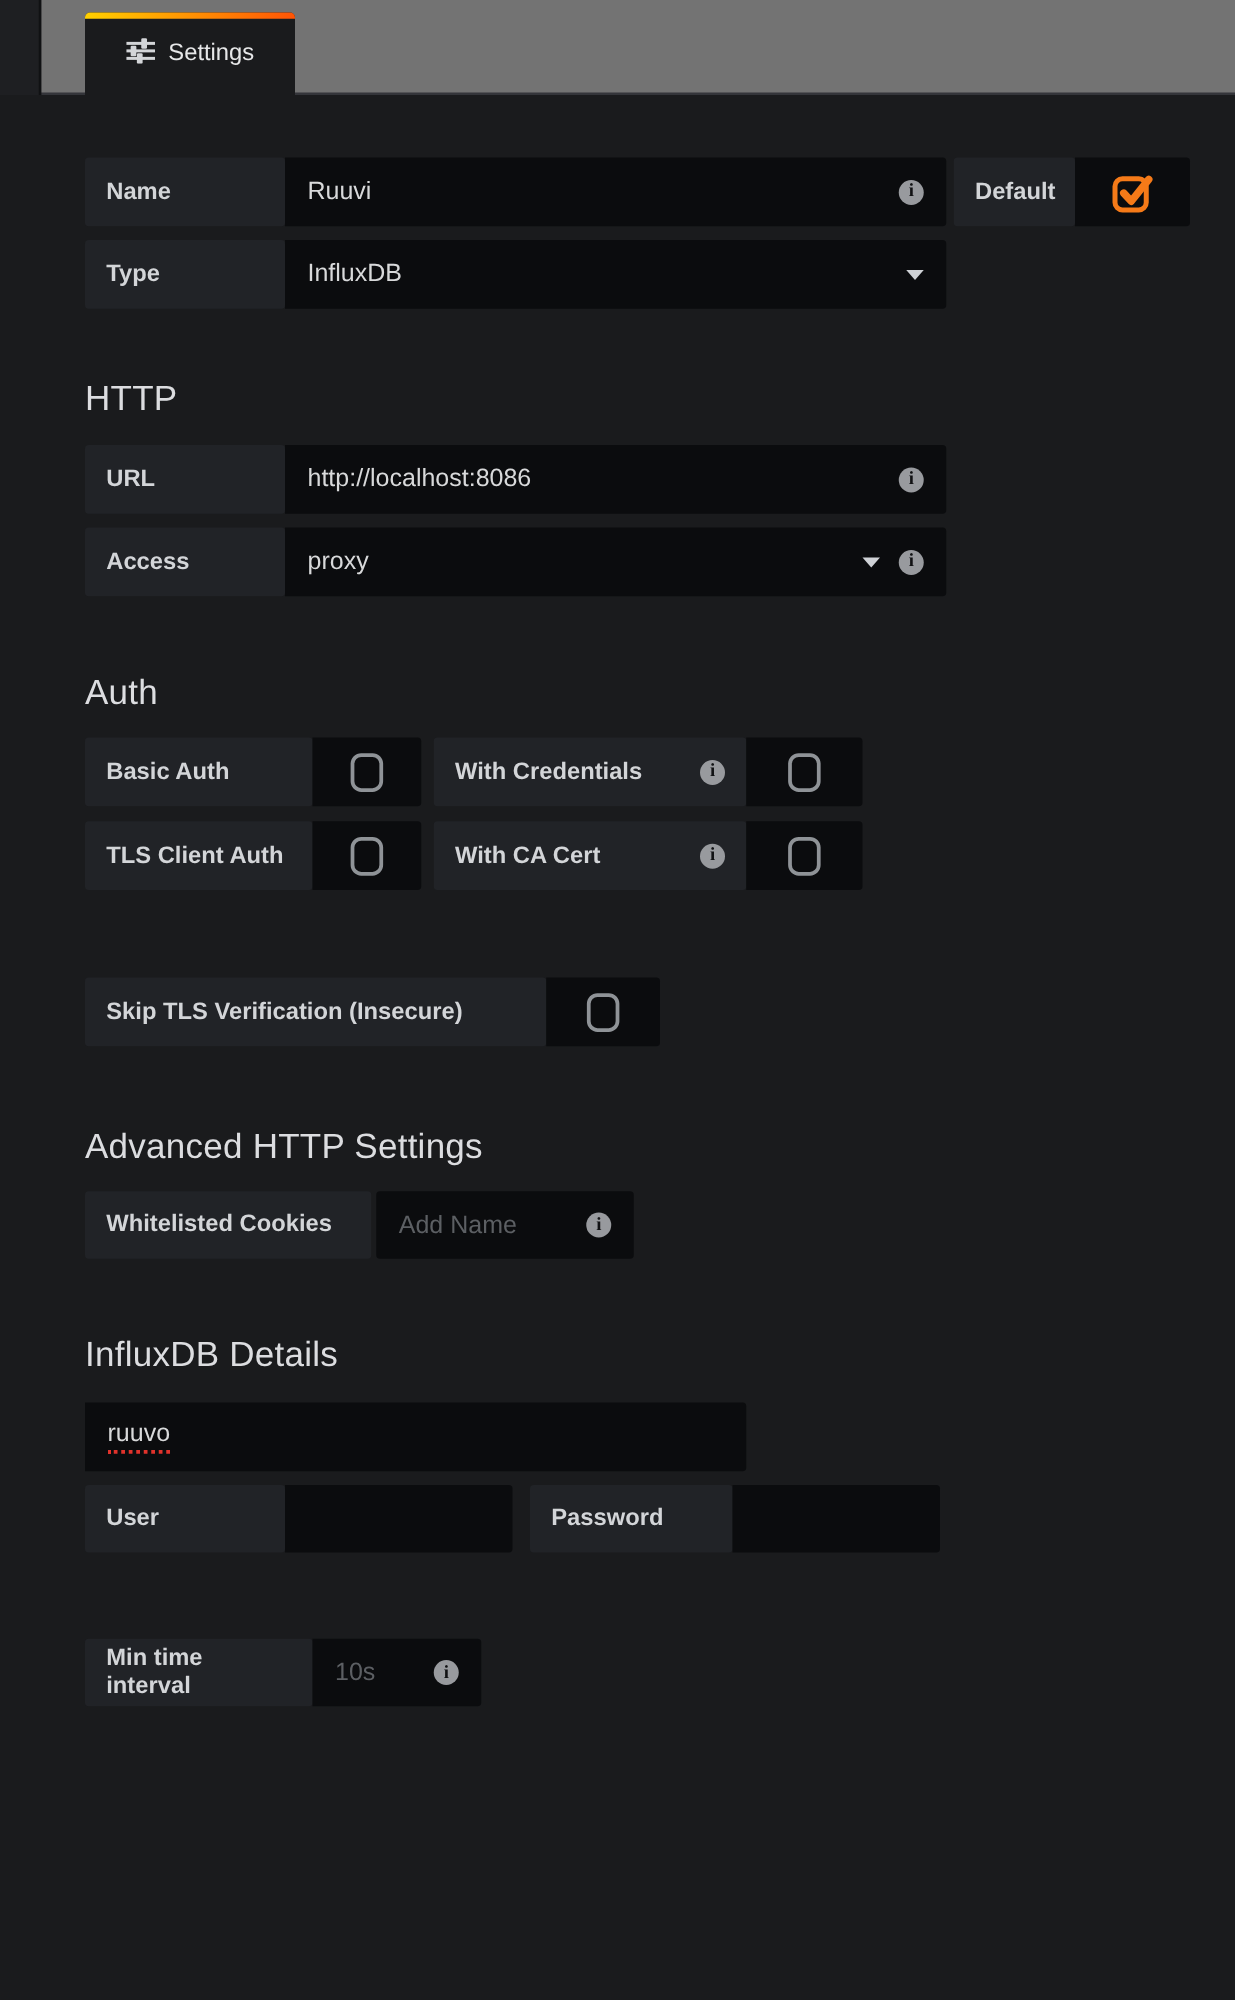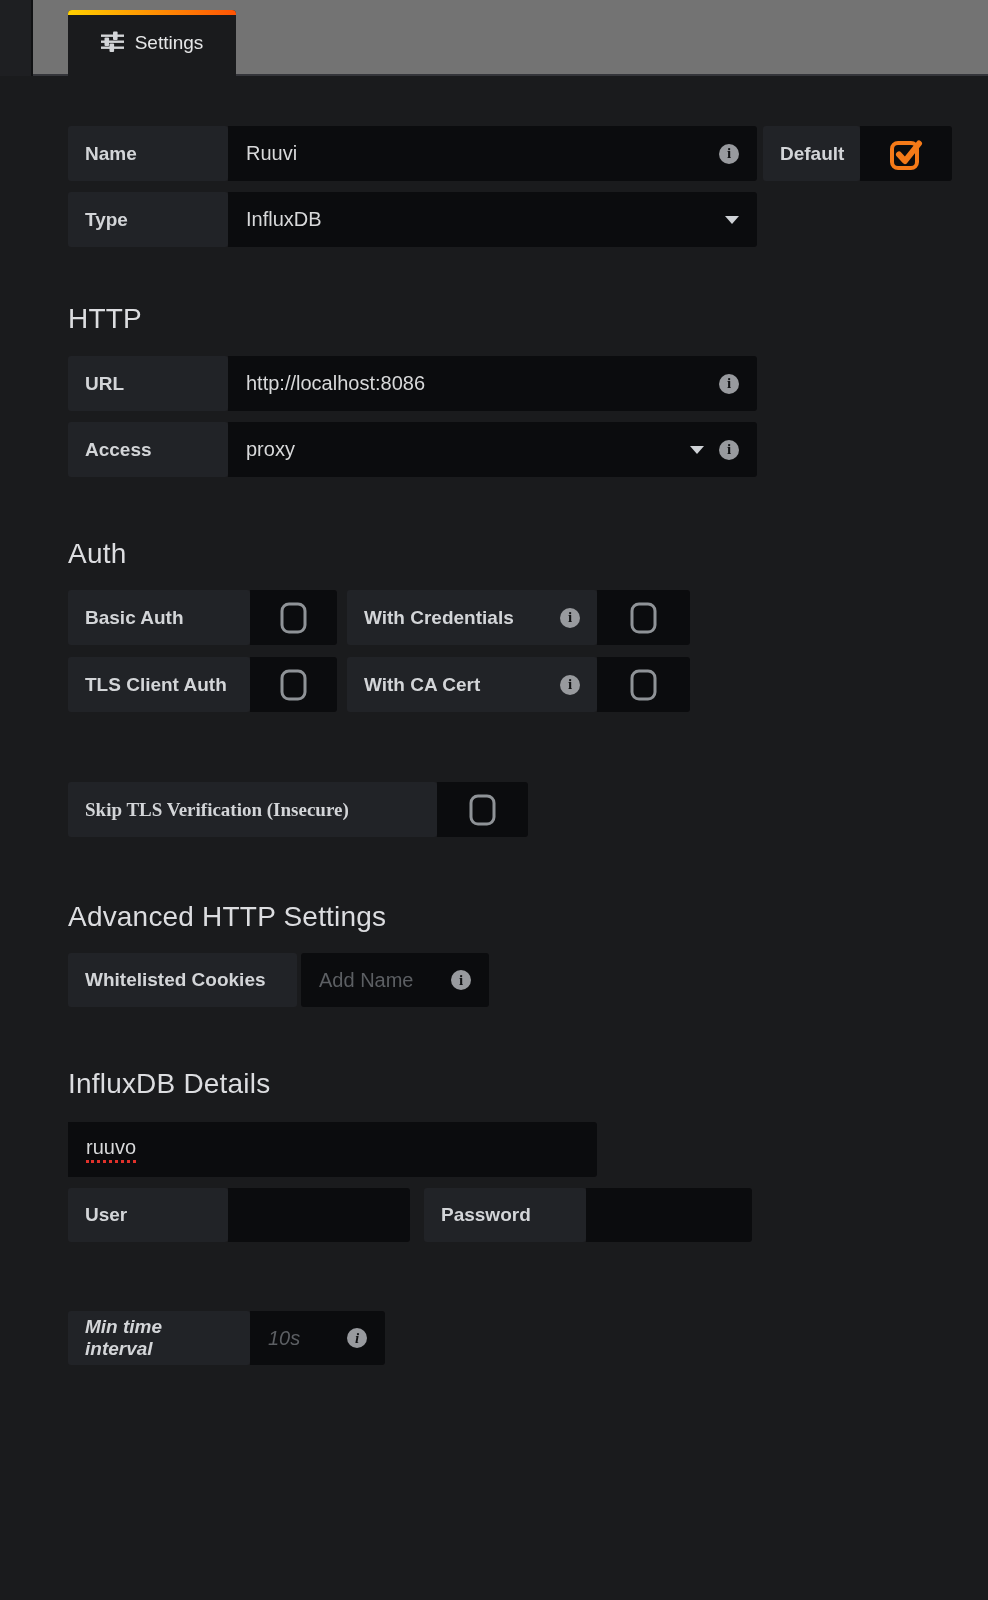--- a/index.html
+++ b/index.html
@@ -124,22 +124,22 @@
     font-size:20px;
     font-weight:700;
     display:flex; align-items:center; justify-content:center;
     cursor:pointer;
     flex:none;
   }
   .btn-save { width:160px; background:#28a044; color:#ffffff; }
   .btn-back { width:93px; background:#333437; color:#dcdde0; }
   .btn-row { display:flex; margin-top:102px; height:52px; }
 
-  .skip-row { margin-top:70px;font-family:Liberation Serif, serif; }
-  .min-row  { margin-top:69px;font-style:italic; }
+  .skip-row { margin-top:70px; }
+  .min-row  { margin-top:69px; }
 </style>
 </head>
 <body>
 
 <div class="header">
   <div class="header-strip"></div>
   <div class="tab">
     <div class="tab-accent"></div>
     <span>
       <svg width="23" height="21" viewBox="0 0 23 21">
@@ -255,21 +255,21 @@
         </svg>
 
     </div>
   </div>
 
   <h3 class="section h-advanced">Advanced HTTP Settings</h3>
 
   <div class="row" style="height:54px;">
     <div class="lbl" style="width:229px;">Whitelisted Cookies</div>
     <div class="gap6" style="width:4px;"></div>
-    <div class="field" style="width:188px; border-radius:3px;">
+    <div class="field" style="width:206px; border-radius:3px;">
       <span class="value placeholder">Add Name</span>
       <span class="info-icon">i</span>
     </div>
   </div>
 
   <h3 class="section h-influx">InfluxDB Details</h3>
 
   <div class="row">
     <div class="field w529">
       <span class="value spell-error">ruuvo</span>

